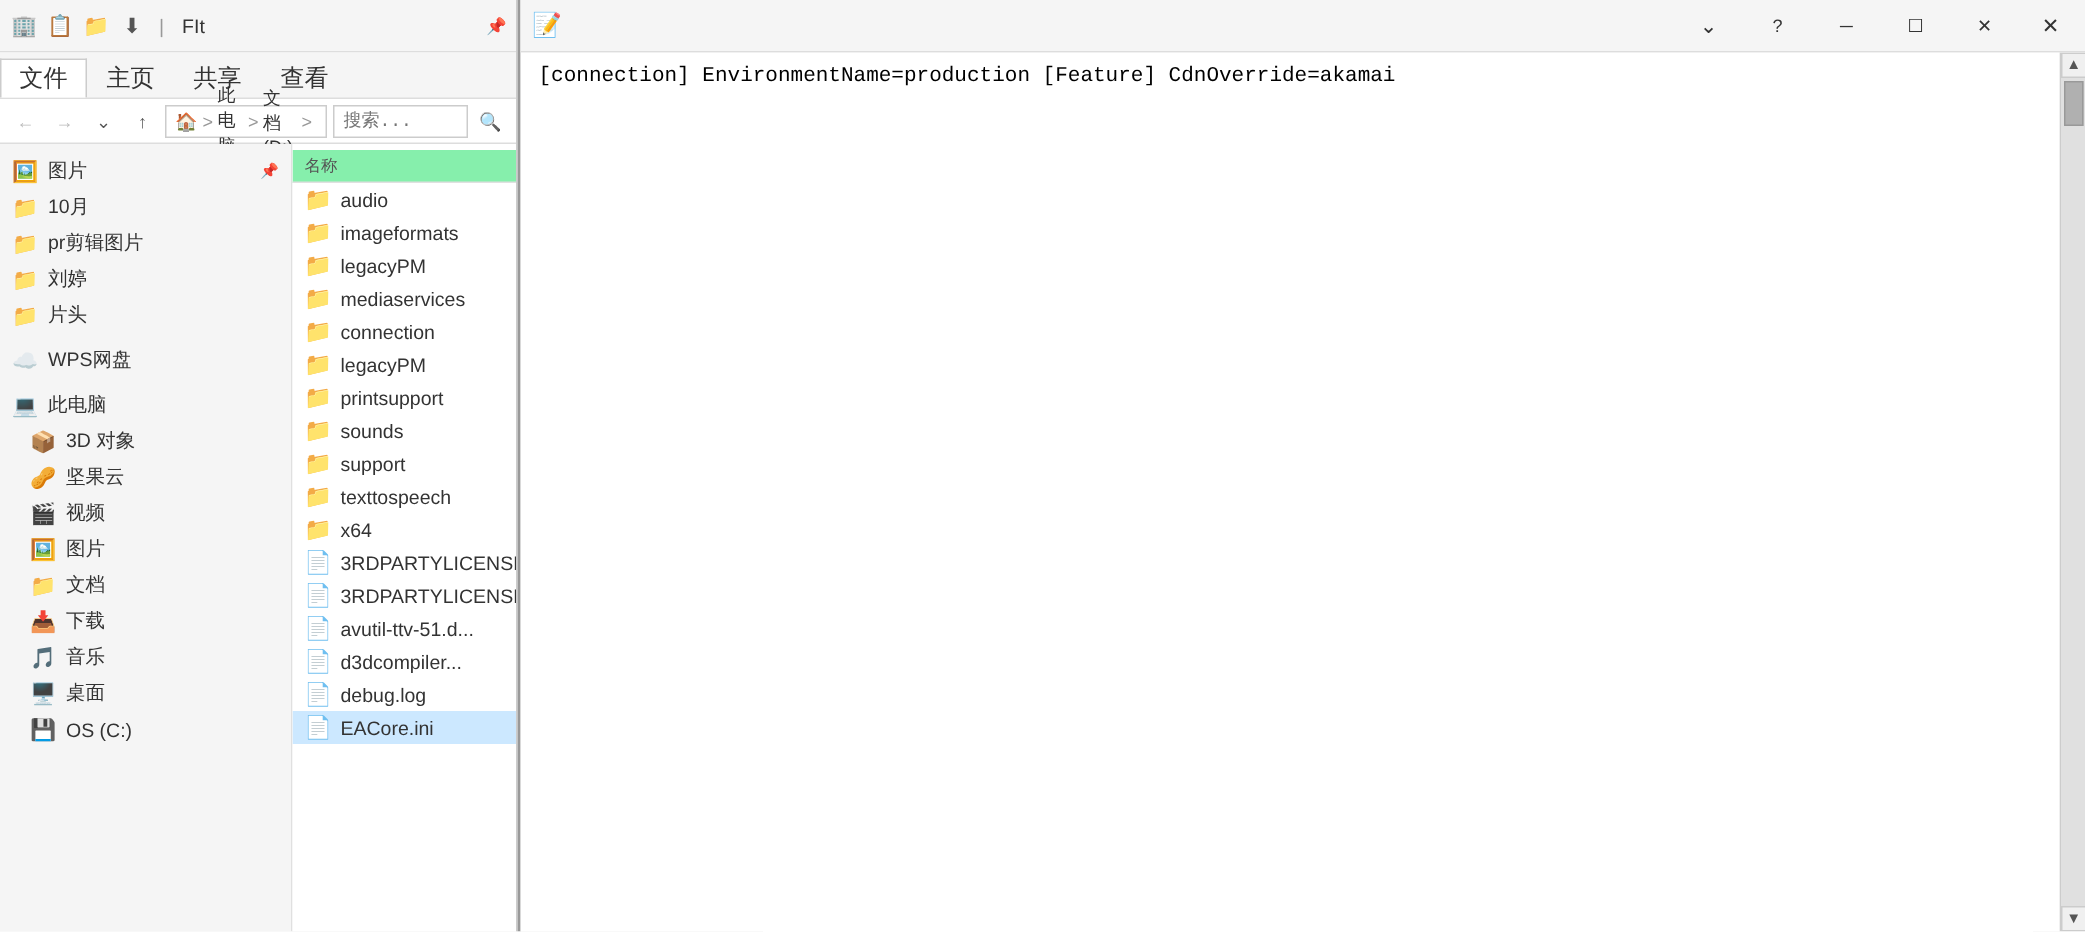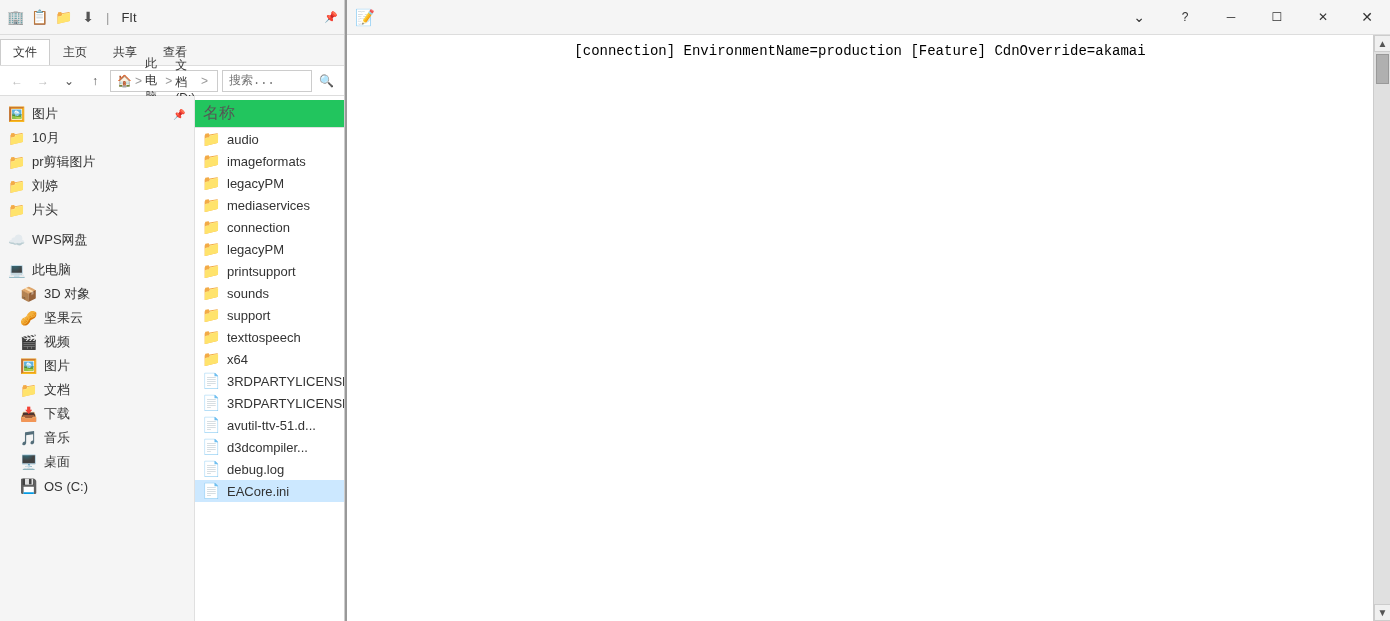--- a/index.html
+++ b/index.html
@@ -44,21 +44,21 @@
       background: #f5f5f5;
       border-bottom: 1px solid #ddd;
     }
     .ribbon-tabs {
       display: flex;
       height: 30px;
       align-items: flex-end;
     }
     .ribbon-tab {
       padding: 4px 12px;
-      font-size: 12px;
+      font-size: 16px;
       color: #333;
       cursor: pointer;
       border: 1px solid transparent;
       border-bottom: none;
       background: transparent;
       height: 26px;
       display: flex; align-items: center;
     }
     .ribbon-tab.active {
       background: #fff;
@@ -164,23 +164,23 @@
       width: 18px; height: 18px;
       margin-right: 6px;
       flex-shrink: 0;
       display: flex; align-items: center; justify-content: center;
       font-size: 15px;
     }
     .col-header {
       display: flex;
       align-items: center;
       padding: 3px 8px;
-      background: #22c55e;
+      background: #86efac;
       border-bottom: 1px solid #e0e0e0;
-      font-size: 16px; color: #555;
+      font-size: 11px; color: #555;
     }
 
     
     .notepad-window {
       flex: 1;
       display: flex;
       flex-direction: column;
       background: #fff;
       border-left: 2px solid #999;
     }
@@ -227,21 +227,20 @@
 
     .notepad-content {
       flex: 1;
       padding: 8px 12px;
       font-family: 'Courier New', monospace;
       font-size: 14px;
       color: #000;
       background: #fff;
       overflow: auto;
       position: relative;
-      text-align: center;
     }
     .scroll-arrow {
       width: 17px; height: 17px;
       display: flex; align-items: center; justify-content: center;
       font-size: 10px; color: #555; cursor: pointer;
       background: #f0f0f0;
       border: 1px solid #ccc;
     }
     .scroll-track {
       flex: 1;

